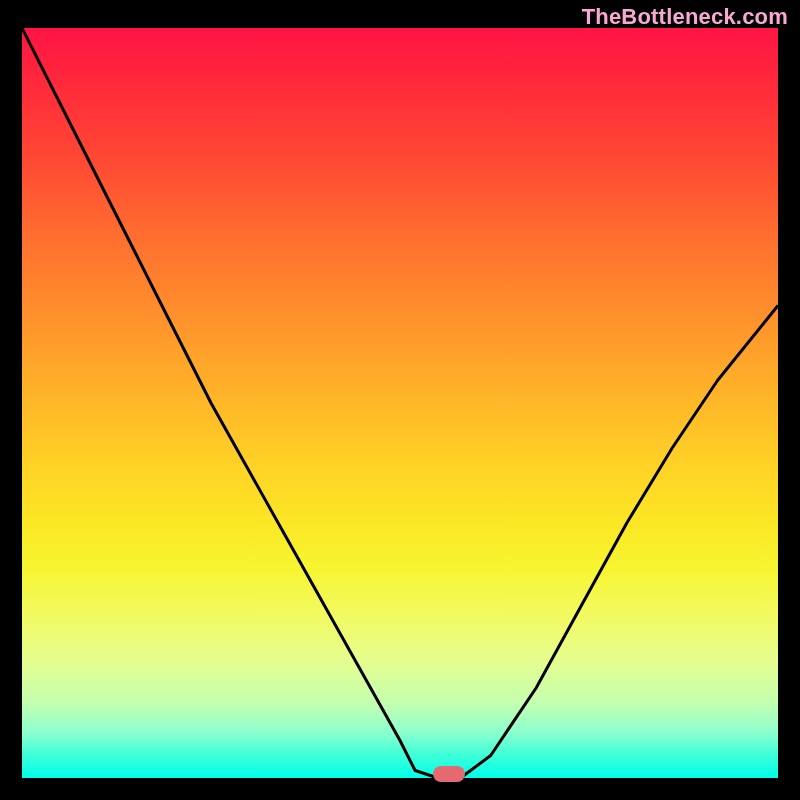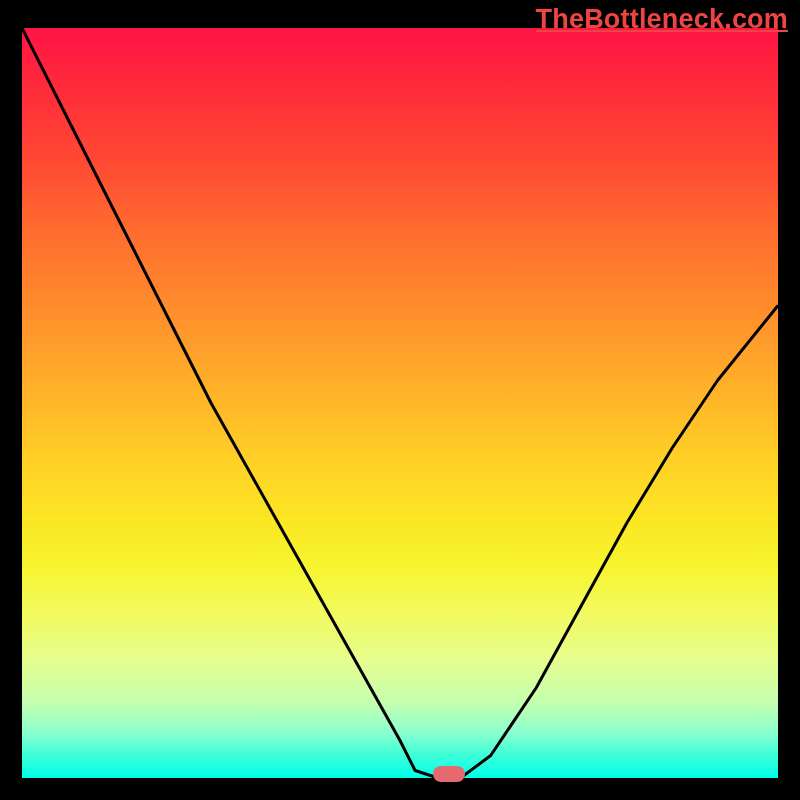--- a/index.html
+++ b/index.html
@@ -14,27 +14,26 @@
   .frame {
     position: relative;
     width: 800px;
     height: 800px;
     background: #000;
   }
   .watermark {
     position: absolute;
     top: 4px;
     right: 12px;
-    color: #ef4444;
-    font-size: 27px;
+    color: #f9a8d4;
+    font-size: 22px;
     font-weight: 600;
     letter-spacing: 0.2px;
     z-index: 10;
     user-select: none;
-    text-decoration: underline;
   }
   .plot-area {
     position: absolute;
     left: 22px;
     top: 28px;
     width: 756px;
     height: 750px;
   }
   
   .gradient {

